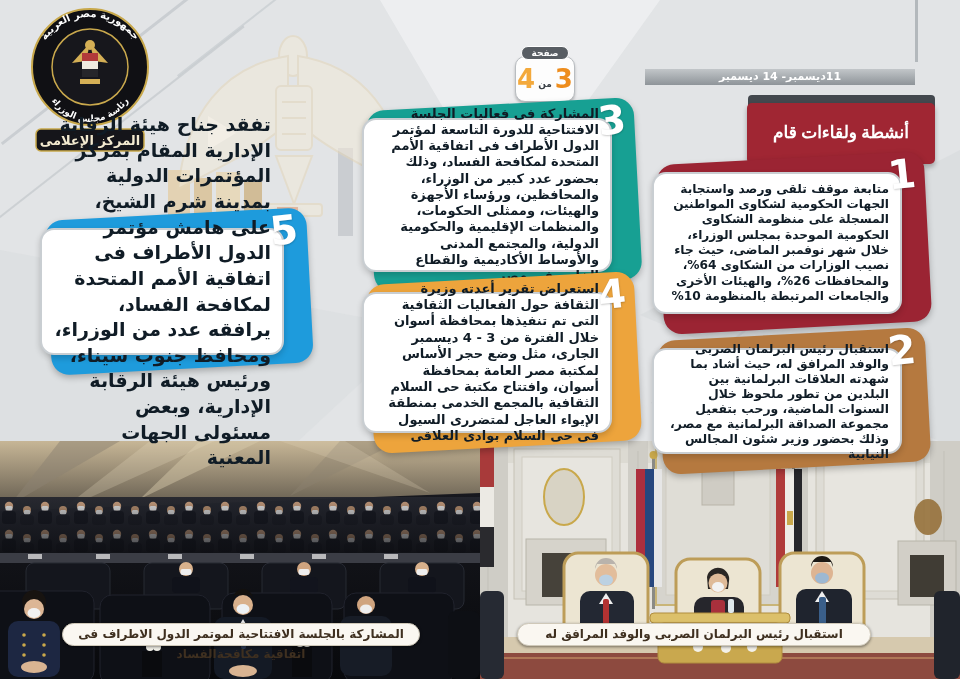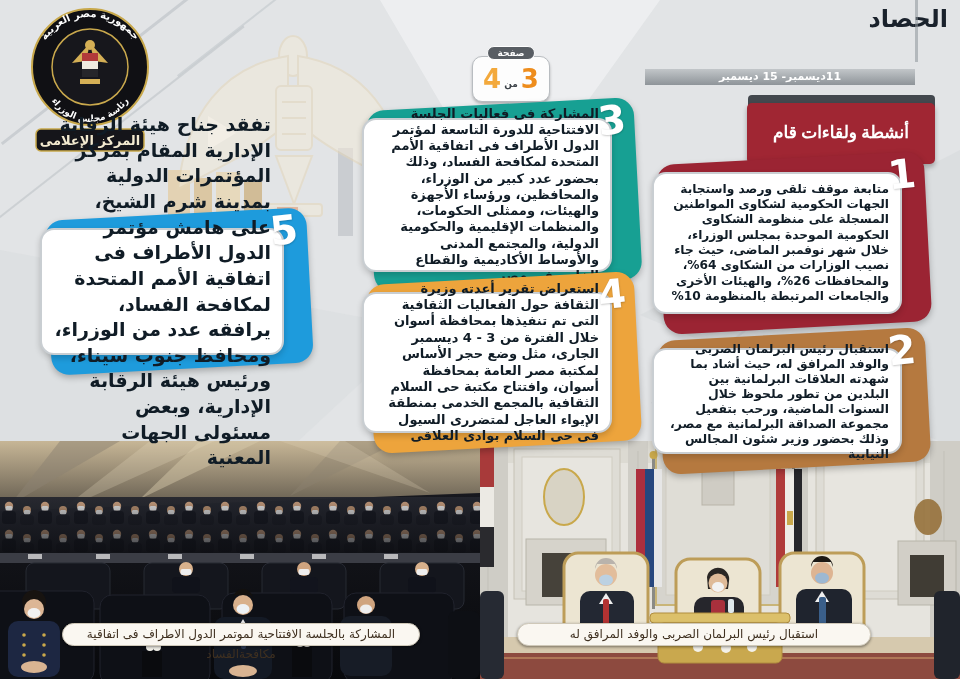--- a/index.html
+++ b/index.html
@@ -31,21 +31,21 @@
   
   .logo{position:absolute;left:20px;top:5px;width:140px;height:152px;}
   .main-title{position:absolute;right:178px;top:2px;font-size:44px;font-weight:bold;
     color:#171e27;direction:rtl;letter-spacing:-1px;}
   .side-title{position:absolute;right:12px;top:6px;text-align:right;direction:rtl;
     font-size:24px;font-weight:bold;color:#1a222c;line-height:1.12;}
   .vline{position:absolute;right:42px;top:0;width:3px;height:62px;background:#8d9399;opacity:.55;}
   .date-bar{position:absolute;left:645px;top:69px;width:270px;height:16px;
     background:linear-gradient(180deg,#c2c6c9,#8e9499);color:#ffffff;font-size:11px;
     font-weight:bold;text-align:center;line-height:16px;direction:rtl;}
-  .page-badge{position:absolute;left:472px;top:41px;width:78px;text-align:center;}
+  .page-badge{position:absolute;left:515px;top:41px;width:60px;text-align:center;}
   .pb-label{display:inline-block;background:#585d63;color:#fff;font-size:9px;font-weight:bold;
     border:1px solid #fff;border-radius:8px;padding:1px 9px;position:relative;z-index:2;}
   .pb-box{margin-top:-4px;background:#fdfdfd;border:1px solid #b9bdc1;border-radius:10px;
     height:44px;display:flex;align-items:center;justify-content:center;gap:3px;direction:rtl;
     box-shadow:0 2px 3px rgba(0,0,0,.25);}
   .pb-cur{color:#ee8d1d;font-size:26px;font-weight:bold;}
   .pb-of{color:#3c4248;font-size:9px;font-weight:bold;margin-top:10px;}
   .pb-tot{color:#f3a93c;font-size:26px;font-weight:bold;}
   
   .section-accent{position:absolute;left:748px;top:95px;width:187px;height:34px;
@@ -73,21 +73,21 @@
   .item3 .card p{font-size:13px;line-height:1.25;}
   .item4{left:362px;top:292px;width:250px;height:141px;}
   .item4 .card p{font-size:13px;line-height:1.26;}
   .item5{left:40px;top:228px;width:244px;height:127px;}
   .item5 .card p{font-size:19px;line-height:1.35;}
   
   .photo{position:absolute;top:441px;width:480px;height:238px;z-index:1;}
   .photo-left{left:0;}
   .photo-right{left:480px;}
   .caption{position:absolute;z-index:3;background:#faf7f1;border:1px solid #cfc8b8;
-    border-radius:13px;height:21px;line-height:20px;font-size:12px;font-weight:normal;
+    border-radius:13px;height:21px;line-height:20px;font-size:12px;font-weight:bold;
     color:#3f3020;text-align:center;direction:rtl;box-shadow:0 1px 3px rgba(0,0,0,.45);}
   .caption-left{left:62px;top:623px;width:356px;}
   .caption-right{left:517px;top:623px;width:352px;}
 </style>
 </head>
 <body>
 
 <div class="stage">
 
   <div class="facet poly1"></div>
@@ -141,24 +141,23 @@
       <textPath href="#arcTop" startOffset="50%" text-anchor="middle">جمهورية مصر العربية</textPath>
     </text>
     <text font-size="9" font-weight="bold" fill="#ffffff">
       <textPath href="#arcBot" startOffset="50%" text-anchor="middle">رئاسة مجلس الوزراء</textPath>
     </text>
     <rect x="16" y="124" width="108" height="22" rx="5" fill="#15151a" stroke="#c8a84b" stroke-width="1.5"></rect>
     <text x="70" y="140" font-size="13" font-weight="bold" fill="#f3ead0" text-anchor="middle">المركز الإعلامى</text>
   </svg>
 
   <div class="side-title">
-    <div>الحصاد</div>
   </div>
   <div class="vline"></div>
-  <div class="date-bar">11ديسمبر- 15 ديسمبر</div>
+  <div class="date-bar">11ديسمبر- 14 ديسمبر</div>
 
   <div class="page-badge">
     <span class="pb-label">صفحة</span>
     <div class="pb-box">
       <span class="pb-cur">3</span>
       <span class="pb-of">من</span>
       <span class="pb-tot">4</span>
     </div>
   </div>
 

